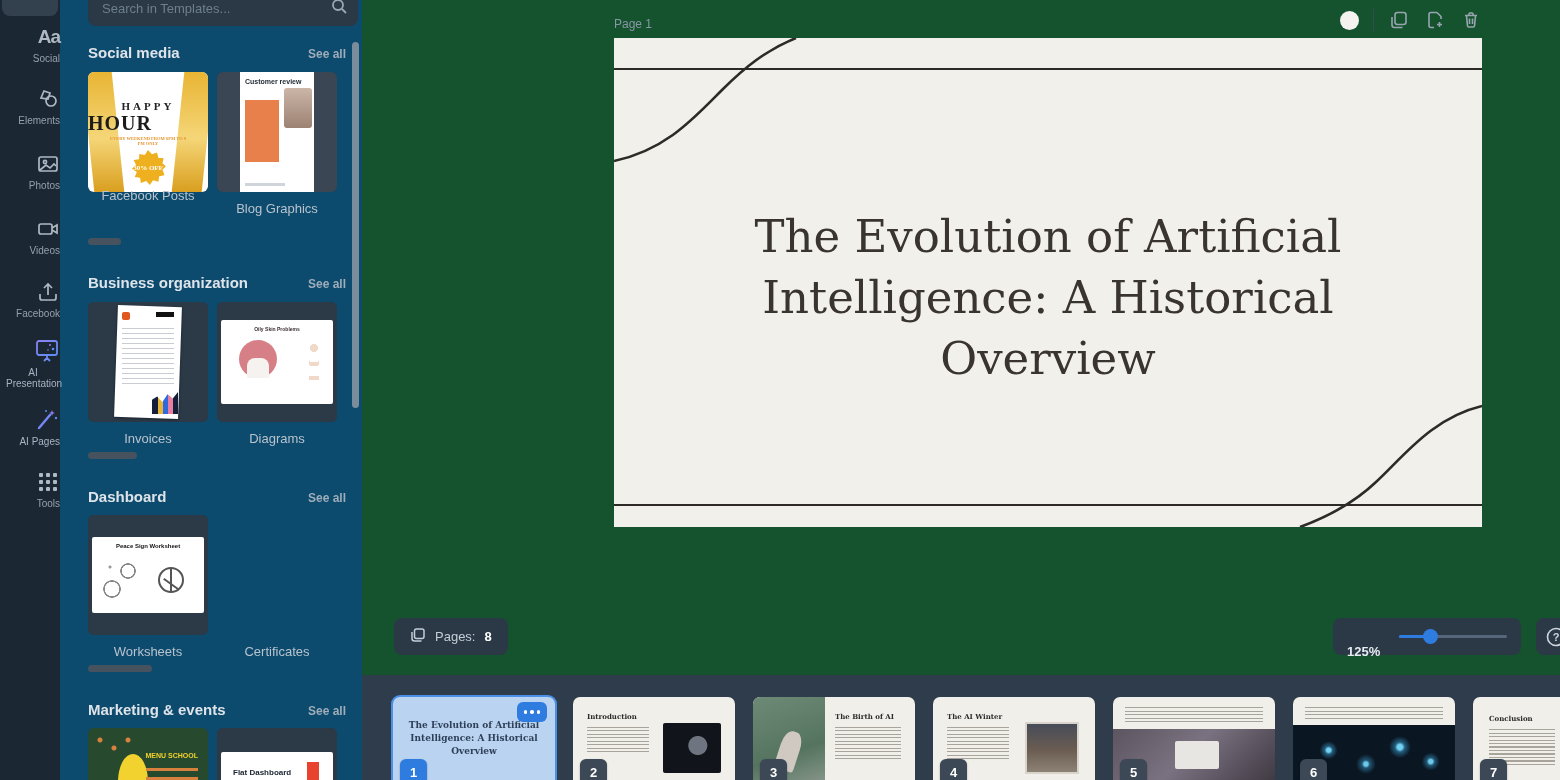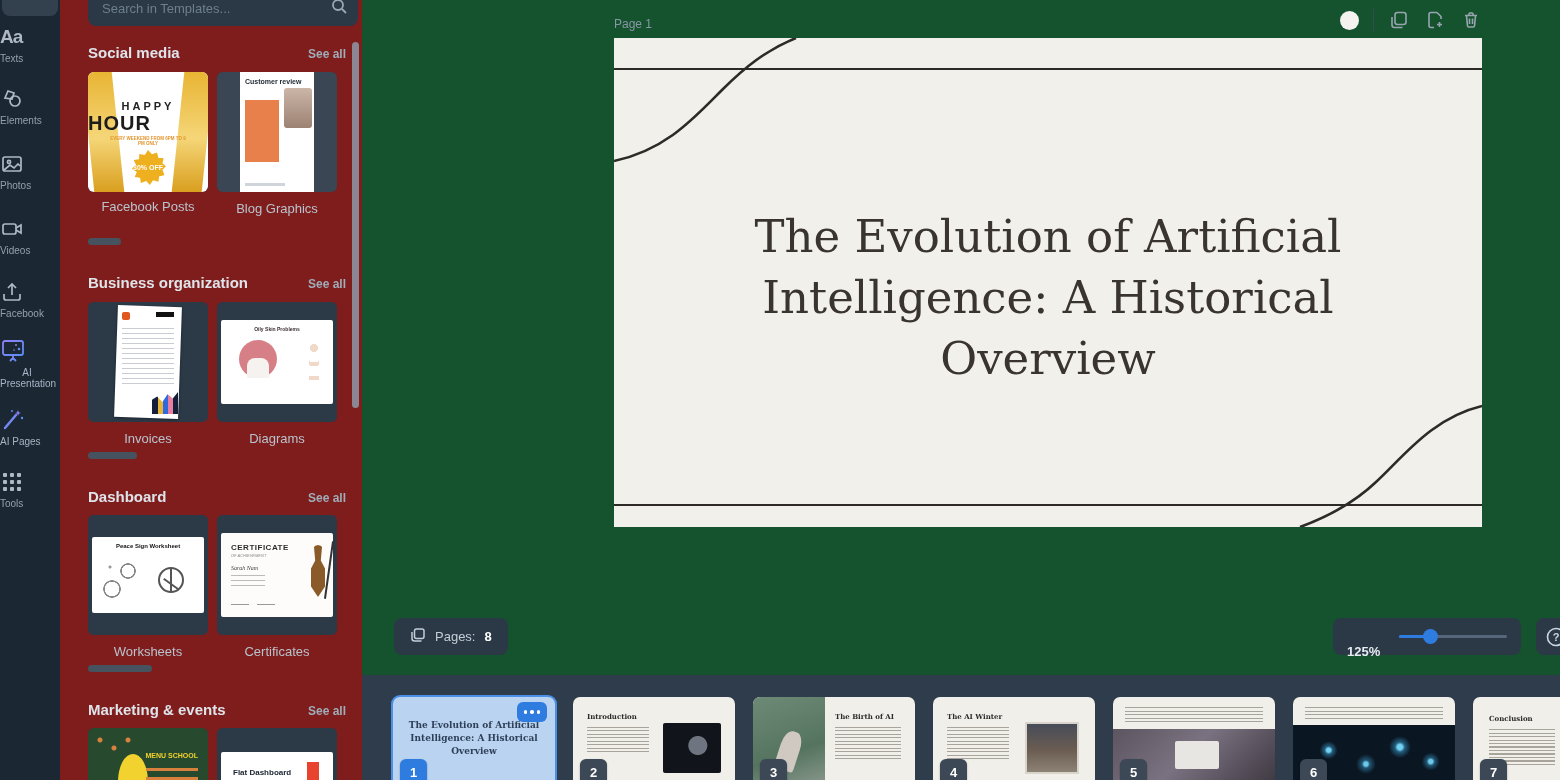--- a/index.html
+++ b/index.html
@@ -2,43 +2,43 @@
 <html><head>
 <meta charset="utf-8">
 <style>
   * { margin:0; padding:0; box-sizing:border-box; }
   html,body { width:1560px; height:780px; overflow:hidden; }
   body { font-family:"Liberation Sans", sans-serif; background:#1d2935; position:relative; }
 
   
   #rail { position:absolute; left:0; top:0; width:60px; height:780px; background:#1b2733; z-index:5; }
   .rail-top-highlight { position:absolute; left:2px; top:-10px; width:56px; height:26px; background:#33414f; border-radius:8px; }
-  .rail-item { position:absolute; left:0; width:60px; display:flex; flex-direction:column; align-items:flex-start; gap:4px; cursor:pointer; }
+  .rail-item { position:absolute; left:0; width:60px; display:flex; flex-direction:column; align-items:flex-end; gap:4px; cursor:pointer; }
   .rail-item .glyph { color:#aeb9c4; font-size:19px; font-weight:700; letter-spacing:-1px; line-height:22px; height:24px; display:flex; align-items:center; justify-content:center; }
   .rail-item svg { display:block; }
   .rail-label { font-size:10px; color:#93a1ae; text-align:center; line-height:11px; }
   .rail-label.ai { color:#a9b4c4; }
 
   
-  #panel { position:absolute; left:60px; top:0; width:302px; height:780px; background:#7f1d1d; z-index:4; }
+  #panel { position:absolute; left:60px; top:0; width:302px; height:780px; background:#0c4a6e; z-index:4; }
   .search-box { position:absolute; left:28px; top:-10px; width:270px; height:36px; background:#2b3845; border-radius:8px; display:flex; align-items:center; padding:0 10px 0 14px; }
   .search-box input { flex:1; background:transparent; border:none; outline:none; color:#c7d1da; font-size:13px; font-family:"Liberation Sans",sans-serif; }
   .search-box input::placeholder { color:#6e7f8d; }
   .section-header { position:absolute; left:28px; width:258px; display:flex; justify-content:space-between; align-items:baseline; }
   .section-title { font-size:15px; font-weight:700; color:#dee4e9; }
   .see-all { font-size:12px; font-weight:700; color:#9fadb9; cursor:pointer; }
   .tcard { position:absolute; width:120px; height:120px; background:#2c3947; border-radius:6px; overflow:hidden; cursor:pointer; }
   .tcard-label { position:absolute; width:120px; text-align:center; font-size:13px; color:#b9c3cd; }
   .hscroll-indicator { position:absolute; left:28px; height:7px; border-radius:4px; background:#46535f; }
   .panel-scrollbar { position:absolute; left:292px; top:42px; width:7px; height:366px; border-radius:4px; background:#8родин; background:#8d99a6; opacity:.85; }
   .collapse-tab { position:absolute; left:302px; top:337px; width:24px; height:70px; background:#243140; border-radius:0 14px 14px 0; display:flex; align-items:center; justify-content:center; color:#93a1ae; font-size:15px; cursor:pointer; z-index:3; }
 
   
   .pv { position:absolute; inset:0; }
-  .pv-fb { background:#fff; }
+  .pv-fb { background:#fff;font-family:Liberation Serif, serif; }
   .pv-fb .beer-l,.pv-fb .beer-r { position:absolute; top:0; bottom:0; width:30px; background:linear-gradient(180deg,#e8b433,#f5d678 55%,#d99f1f); }
   .pv-fb .beer-l { left:0; transform:skewX(6deg); }
   .pv-fb .beer-r { right:0; transform:skewX(-6deg); }
   .pv-fb .t1 { position:absolute; top:28px; left:0; right:0; text-align:center; font-size:11px; letter-spacing:3px; font-weight:700; color:#222; }
   .pv-fb .t2 { position:absolute; top:40px; left:0; right:0; text-align:left; font-size:20px; letter-spacing:1px; font-weight:800; color:#1c1c1c; }
   .pv-fb .t3 { position:absolute; top:64px; left:20px; right:20px; text-align:center; font-size:4.5px; font-weight:700; color:#e2952d; }
   .pv-fb .burst { position:absolute; left:42px; top:78px; width:36px; height:36px; background:#eeb01f; border-radius:50%; clip-path:polygon(50% 0,61% 12%,75% 7%,79% 22%,94% 22%,90% 37%,100% 45%,90% 55%,96% 70%,81% 73%,79% 88%,64% 84%,55% 97%,45% 86%,30% 92%,28% 77%,13% 75%,19% 61%,5% 52%,17% 42%,10% 28%,25% 26%,26% 11%,41% 14%); display:flex; align-items:center; justify-content:center; text-align:center; font-size:7px; font-weight:800; color:#fff; line-height:8px; }
   .pv-blog { background:#3a4653; }
   .pv-blog .page { position:absolute; left:23px; top:0; width:74px; height:120px; background:#fff; }
   .pv-blog .head { position:absolute; left:28px; top:6px; font-size:7px; font-weight:800; color:#1d2733; line-height:8px; }
@@ -122,21 +122,21 @@
   [data-interactable="true"] { cursor:pointer; }
 </style>
 </head>
 <body>
 
 <aside id="rail" data-interactable="false">
   <div class="rail-top-highlight" data-interactable="true"></div>
 
   <div class="rail-item" style="top:25px" data-interactable="true">
     <div class="glyph" data-interactable="false">Aa</div>
-    <div class="rail-label" data-interactable="false">Texts</div>
+    <div class="rail-label" data-interactable="false">Social</div>
   </div>
 
   <div class="rail-item" style="top:87px" data-interactable="true">
     <span data-interactable="false">
       <svg width="24" height="24" viewBox="0 0 24 24" fill="none" stroke="#aeb9c4" stroke-width="1.7">
         <path d="M8 4 L14 6 L12 12 L5 11 Z"></path>
           <circle cx="15" cy="14" r="5"></circle>
       </svg>
     </span>
     <div class="rail-label" data-interactable="false">Elements</div>
@@ -255,21 +255,21 @@
   </div>
   <div class="tcard" style="left:157px; top:72px" data-interactable="true">
     <div class="pv pv-blog" data-interactable="false">
       <div class="page"></div>
       <div class="photo"></div>
       <div class="orange"></div>
       <div class="head">Customer review</div>
       <div class="foot"></div>
     </div>
   </div>
-  <div class="tcard-label" style="left:28px; top:199px" data-interactable="true">Facebook Posts</div>
+  <div class="tcard-label" style="left:28px; top:188px" data-interactable="true">Facebook Posts</div>
   <div class="tcard-label" style="left:157px; top:201px" data-interactable="true">Blog Graphics</div>
   <div class="hscroll-indicator" style="top:238px; width:33px" data-interactable="false"></div>
 
   <div class="section-header" style="top:274px" data-interactable="false">
     <span class="section-title" data-interactable="false">Business organization</span>
     <span class="see-all" data-interactable="true">See all</span>
   </div>
   <div class="tcard" style="left:28px; top:302px" data-interactable="true">
     <div class="pv pv-inv" data-interactable="false">
       <div class="doc"></div>
@@ -295,32 +295,20 @@
   <div class="section-header" style="top:488px" data-interactable="false">
     <span class="section-title" data-interactable="false">Dashboard</span>
     <span class="see-all" data-interactable="true">See all</span>
   </div>
   <div class="tcard" style="left:28px; top:515px" data-interactable="true">
     <div class="pv pv-ws" data-interactable="false">
       <div class="page"></div>
       <div class="title">Peace Sign Worksheet</div>
       <div class="doodles"></div>
         <div class="peace"></div>
-    </div>
-  </div>
-  <div class="tcard" style="left:157px; top:515px" data-interactable="true">
-    <div class="pv pv-cert" data-interactable="false">
-      <div class="page"></div>
-      <div class="t1">CERTIFICATE</div>
-      <div class="t2">OF ACHIEVEMENT</div>
-      <div class="name">Sarah Nam</div>
-      <div class="lines"></div>
-        <div class="sigs"></div>
-        <div class="violin"></div>
-        <div class="bow"></div>
     </div>
   </div>
   <div class="tcard-label" style="left:28px; top:644px" data-interactable="true">Worksheets</div>
   <div class="tcard-label" style="left:157px; top:644px" data-interactable="true">Certificates</div>
   <div class="hscroll-indicator" style="top:665px; width:64px" data-interactable="false"></div>
 
   <div class="section-header" style="top:701px" data-interactable="false">
     <span class="section-title" data-interactable="false">Marketing &amp; events</span>
     <span class="see-all" data-interactable="true">See all</span>
   </div>

